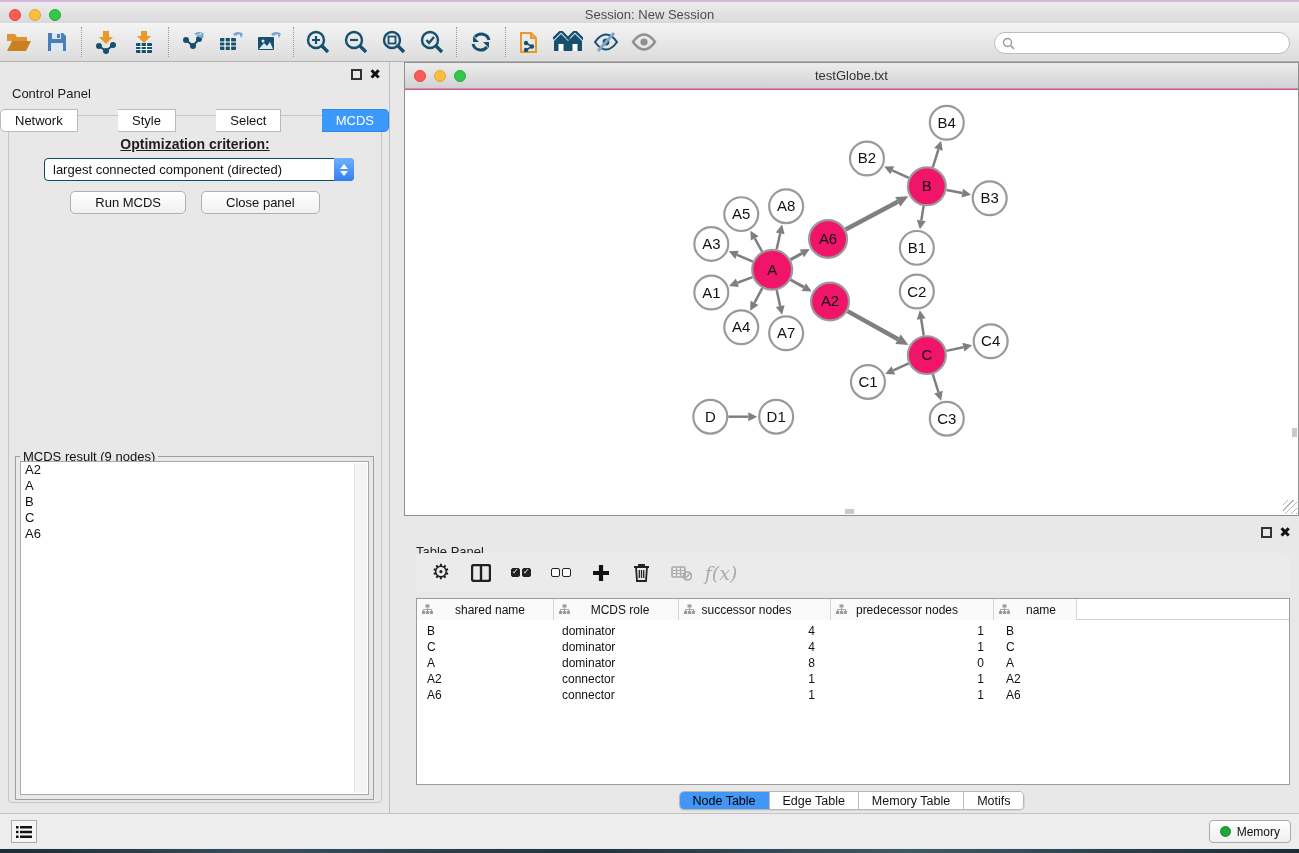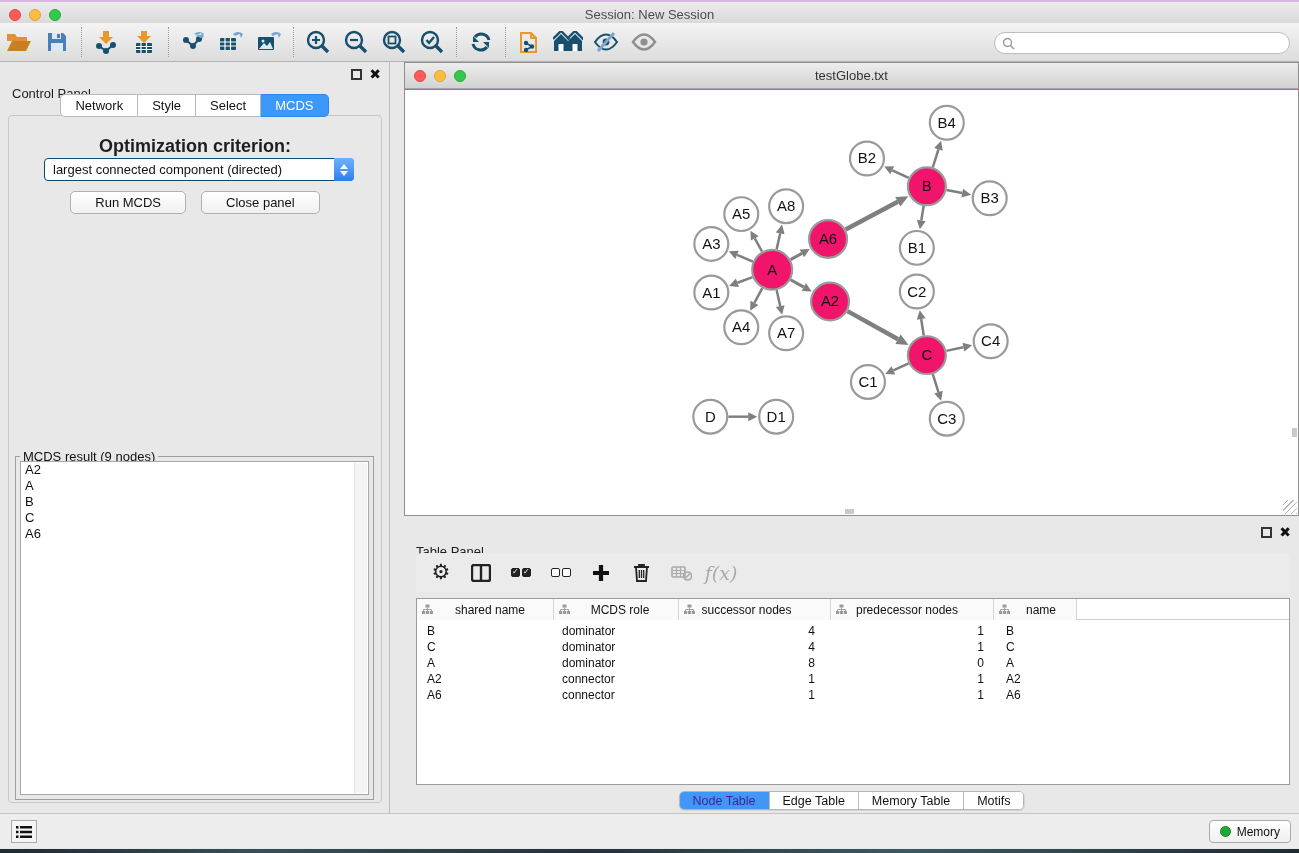--- a/index.html
+++ b/index.html
@@ -29,29 +29,29 @@
   .search-wrap input { border:none; outline:none; flex:1; font-size:12px; background:transparent; margin-left:5px; }
 
   
   .control-panel { position:absolute; top:62px; left:0; width:390px; bottom:40px;
     background:#e8e8e8; border-right:1px solid #bdbdbd; }
   .panel-header { position:relative; height:28px; }
   .panel-title { position:absolute; left:12px; top:24px; font-size:13px; color:#1e1e1e; }
   .panel-icons { position:absolute; right:8px; top:7px; display:flex; gap:7px; align-items:center; }
   .float-icon { width:11px; height:11px; border:2px solid #333; background:transparent; cursor:pointer; }
   .close-icon { font-family:"DejaVu Sans", sans-serif; font-size:14px; font-weight:bold; color:#111; line-height:11px; cursor:pointer; }
-  .cp-tabs { position:absolute; top:32px; left:0; width:100%; display:flex; justify-content:center; z-index:3; }
+  .cp-tabs { position:absolute; top:47px; left:0; width:100%; display:flex; justify-content:space-between; z-index:3; }
   .cp-tab { font-size:13px; padding:3px 14px; background:#fff; border:1px solid #b9b9b9; border-left:none;
     color:#111; cursor:pointer; }
   .cp-tab:first-child { border-left:1px solid #b9b9b9; border-radius:5px 0 0 5px; }
   .cp-tab:last-child { border-radius:0 5px 5px 0; }
   .cp-tab.active { background:#3b99fc; border-color:#2f86e8; color:#fff; }
   .cp-content { position:absolute; top:53px; left:8px; right:7px; bottom:10px;
     border:1px solid #c6c6c6; border-radius:4px; }
-  .opt-label { margin-top:20px; text-align:center; font-size:18px; font-weight:bold; color:#1e1e1e; }
+  .opt-label { margin-top:20px; text-align:center; font-size:14px; font-weight:bold; color:#1e1e1e;text-decoration:underline; }
   .combo { position:absolute; left:35px; right:27px; top:42px; height:23px; background:#ffffff;
     border:1px solid #0c4a6e; border-radius:4px; display:flex; align-items:center; cursor:pointer; }
   .combo-value { flex:1; font-size:13px; padding-left:8px; color:#111; white-space:nowrap; overflow:hidden; }
   .combo-cap { width:20px; height:23px; margin:-1px -1px -1px 0; border-radius:0 4px 4px 0;
     background:linear-gradient(#6db2fb,#2f7ef0); display:flex; flex-direction:column; align-items:center; justify-content:center; gap:2px; }
   .combo-cap .arr { width:0; height:0; border-left:4px solid transparent; border-right:4px solid transparent; }
   .arr.up { border-bottom:5px solid #fff; }
   .arr.down { border-top:5px solid #fff; }
   .cp-buttons { position:absolute; top:75px; left:0; width:100%; display:flex; justify-content:center; gap:15px; }
   .aqua-btn { font-size:13px; color:#111; background:linear-gradient(#ffffff,#f0f0f0);
@@ -97,21 +97,21 @@
   .c0 { width:137px; padding-left:10px; }
   .c1 { width:125px; padding-left:8px; }
   .c2 { width:152px; text-align:right; padding-right:16px; }
   .c3 { width:163px; text-align:right; padding-right:10px; }
   .c4 { width:83px;  padding-left:12px; }
   .gt-body { padding-top:3px; }
   .tp-tabs { position:absolute; left:50%; transform:translateX(-50%); top:271px; height:19px; display:flex;
     border:1px solid #b5b5b5; border-radius:5px; overflow:hidden; background:#fff; box-shadow:0 1px 1px rgba(0,0,0,0.08); }
   .tp-tab { font-size:12.5px; color:#111; padding:2px 13px; border-right:1px solid #bdbdbd; background:#fff; cursor:pointer; white-space:nowrap; }
   .tp-tab:last-child { border-right:none; }
-  .tp-tab.active { background:#4196f6; color:#4c1d95; }
+  .tp-tab.active { background:#4196f6; color:#000000; }
 
   
   .statusbar { position:absolute; left:0; right:0; top:813px; height:35px; background:#ededed; border-top:1px solid #c4c4c4; }
   .list-btn { position:absolute; left:11px; top:6px; width:26px; height:23px; background:#f5f5f5;
     border:1px solid #ababab; display:flex; align-items:center; justify-content:center; cursor:pointer; }
   .memory-btn { position:absolute; right:8px; top:6px; height:23px; background:linear-gradient(#ffffff,#efefef);
     border:1px solid #ababab; border-radius:4px; display:flex; align-items:center; gap:6px; padding:0 10px; cursor:pointer; }
   .mem-dot { width:11px; height:11px; border-radius:50%; background:#1fa839; border:1px solid #148a2c; }
   .memory-btn span { font-size:12px; color:#111; }
   .desktop-strip { position:absolute; left:0; right:0; top:849px; height:4px;

